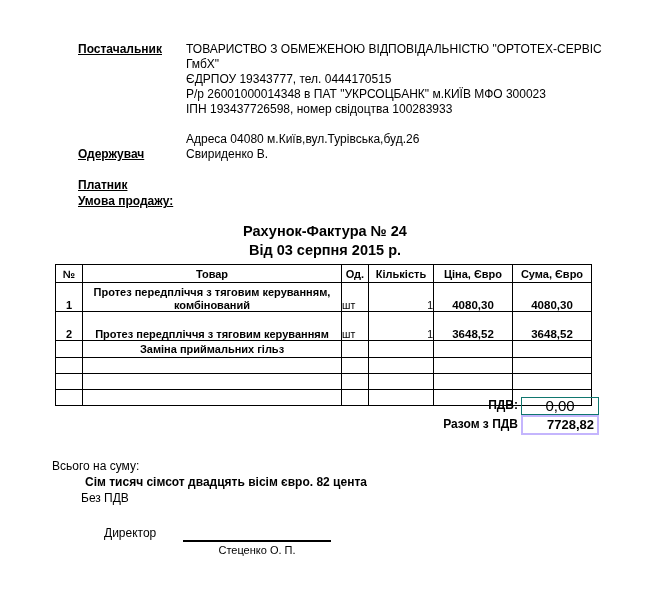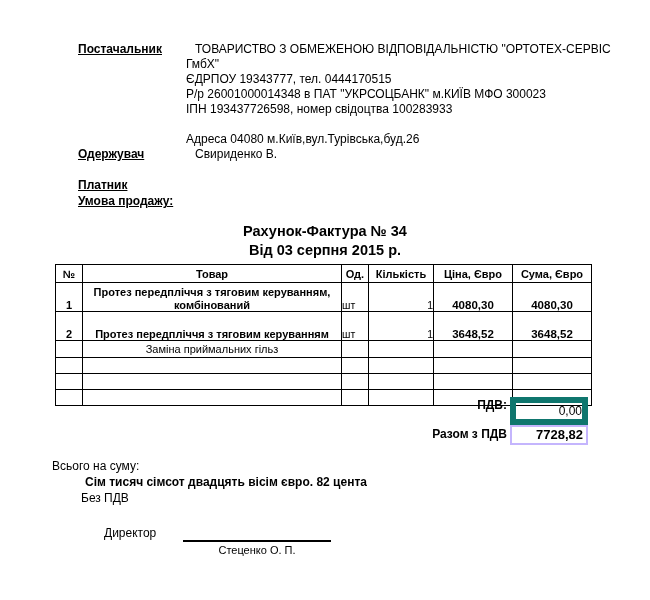--- a/index.html
+++ b/index.html
@@ -34,21 +34,20 @@
     font-weight: bold;
     text-decoration: underline;
     font-size: 12px;
     line-height: 15px;
     flex: 0 0 auto;
   }
   .hdr-value {
     font-size: 12px;
     line-height: 15px;
     flex: 1 1 auto;
-    margin-left: 9px;
   }
   .hdr-lines {
     margin-left: 186px;
     font-size: 12px;
     line-height: 15px;
   }
   .hdr-line { white-space: nowrap; }
   .spacer-line { height: 15px; }
 
   .label-only {
@@ -109,21 +108,21 @@
   }
   td.goods {
     text-align: center;
     font-weight: bold;
     vertical-align: top;
     padding: 1px 2px 0 3px;
     line-height: 12.5px;
     font-size: 11px;
   }
   td.goods.plain {
-    font-weight: normal;
+    font-weight: bold;
     vertical-align: middle;
     border-radius: 8px;
   }
   td.unit {
     text-align: left;
     vertical-align: bottom;
     padding-left: 2px;
     font-size: 10.5px;
   }
   td.qty {
@@ -138,45 +137,45 @@
     vertical-align: middle;
     font-size: 11.5px;
   }
   tr.r-item   td { height: 28px; }
   tr.r-plain  td { height: 16px; }
   tr.r-empty  td { height: 15px; }
 
   
   .totals {
     position: absolute;
-    left: 58px;
+    left: 69px;
     top: 397px;
     width: 530px;
     font-size: 11px;
   }
   .tot-row {
     display: flex;
     align-items: stretch;
   }
   .tot-label {
     flex: 0 0 452px;
     text-align: right;
     font-weight: bold;
     font-size: 12px;
     line-height: 17px;
     padding-right: 3px;
     box-sizing: border-box;
   }
   .tot-val {
     flex: 0 0 78px;
     box-sizing: border-box;
-    text-align: right;
-    font-size: 12px;
+    text-align: center;
+    font-size: 15px;
     line-height: 16px;
-    border: 6px solid #0f766e;
+    border: 1px solid #0f766e;
   }
   .tot-row.grand .tot-label { line-height: 19px; }
   .tot-row.grand .tot-val {
     border: 2px solid #c4b5fd;
     font-size: 13px;
     font-weight: bold;
     line-height: 16px;
     text-align: right;
     padding-right: 3px;
   }
@@ -247,21 +246,21 @@
     <div class="hdr-value">Свириденко В.</div>
   </div>
 
   <div class="spacer-line"></div>
 
   <div class="label-only">Платник</div>
   <div class="label-only">Умова продажу:</div>
 </div>
 
 <div class="doc-title">
-  <span class="t-line">Рахунок-Фактура № 34</span>
+  <span class="t-line">Рахунок-Фактура № 24</span>
   <span class="t-line">Від 03 серпня 2015 р.</span>
 </div>
 
 <table class="invoice">
   <thead>
     <tr>
       <th class="c-no">№</th>
       <th class="c-goods">Товар</th>
       <th class="c-unit">Од.</th>
       <th class="c-qty">Кількість</th>

